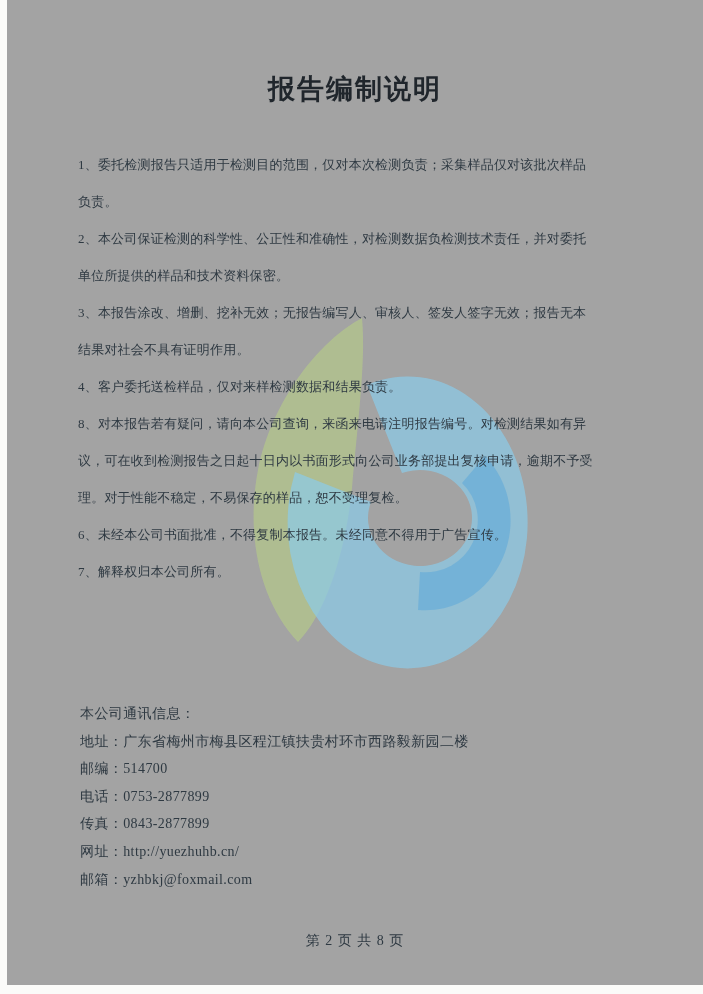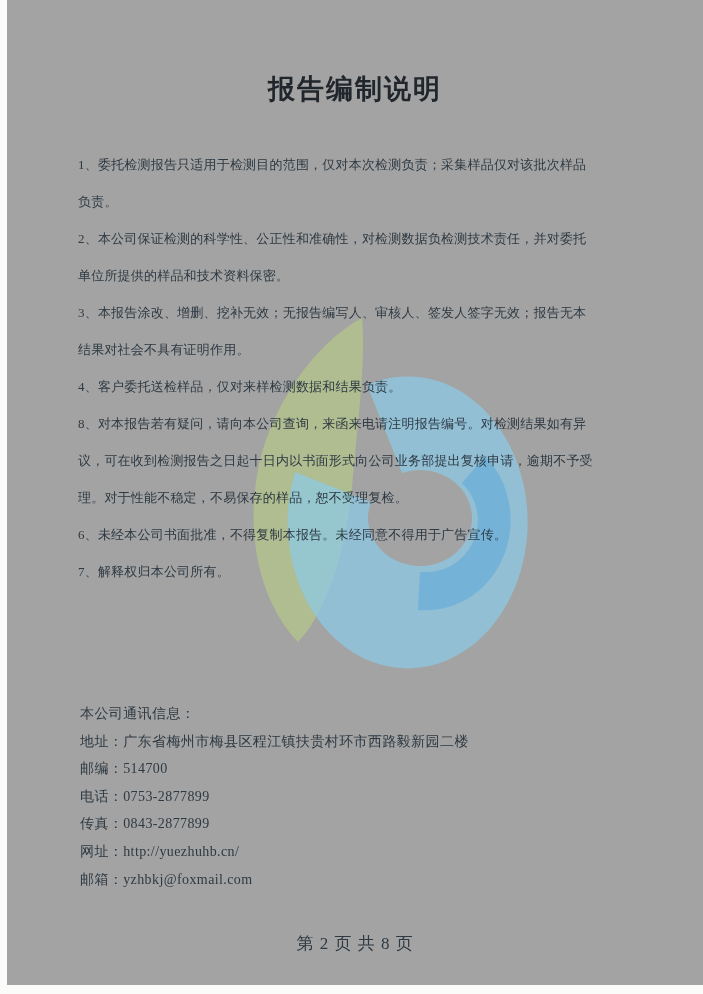--- a/index.html
+++ b/index.html
@@ -48,21 +48,21 @@
     font-size: 14px;
     letter-spacing: 0.4px;
     line-height: 27.6px;
     color: #2e3942;
     white-space: nowrap;
   }
   .page-footer {
     position: absolute;
     left: 0; top: 932px; width: 100%;
     text-align: center;
-    font-size: 17px;
+    font-size: 14px;
     letter-spacing: 1px;
     color: #2e3942;
   }
   .line { display: block; }
 </style>
 </head>
 <body>
 
 <div class="paper">
 

